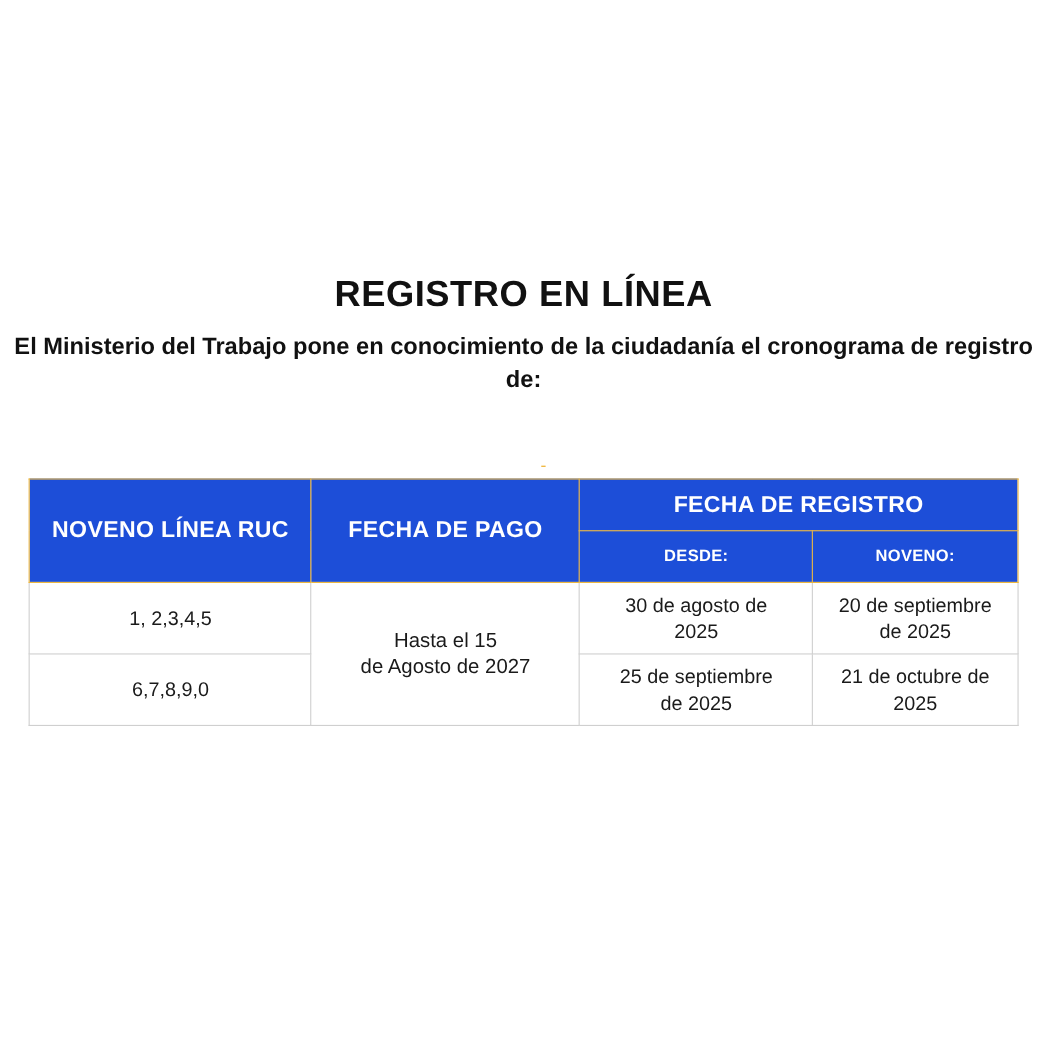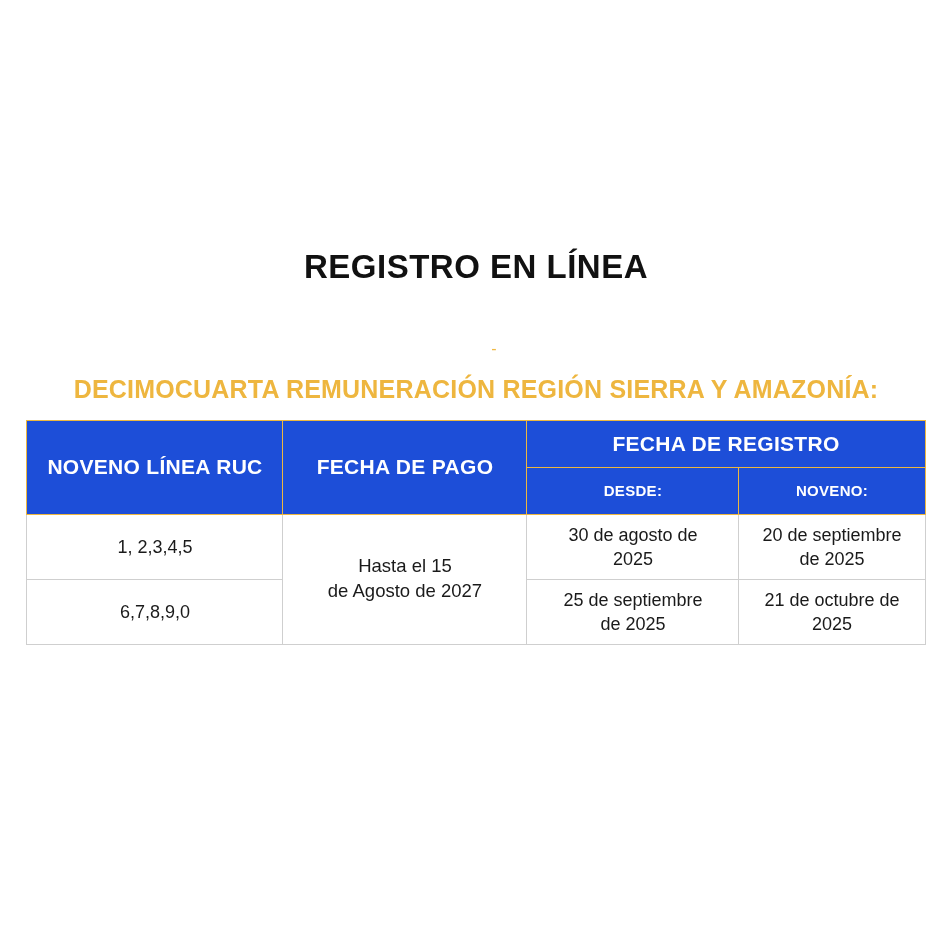--- a/index.html
+++ b/index.html
@@ -117,24 +117,24 @@
   .col-hasta { width: 186px; }
 </style>
 </head>
 <body>
 
 <div class="page">
   <div class="content">
 
     <h1 class="main-title">REGISTRO EN LÍNEA</h1>
 
+    <p class="intro">El Ministerio del Trabajo pone en conocimiento de la ciudadanía el cronograma de registro de:</p>
 
     <div class="spacer-dash">-</div>
 
-    <h2 class="section-title">DECIMOCUARTA REMUNERACIÓN REGIÓN SIERRA Y AMAZONÍA:</h2>
 
     <table class="sched">
       <colgroup>
         <col class="col-ruc">
         <col class="col-pago">
         <col class="col-desde">
         <col class="col-hasta">
       </colgroup>
       <tbody>
         <tr>

